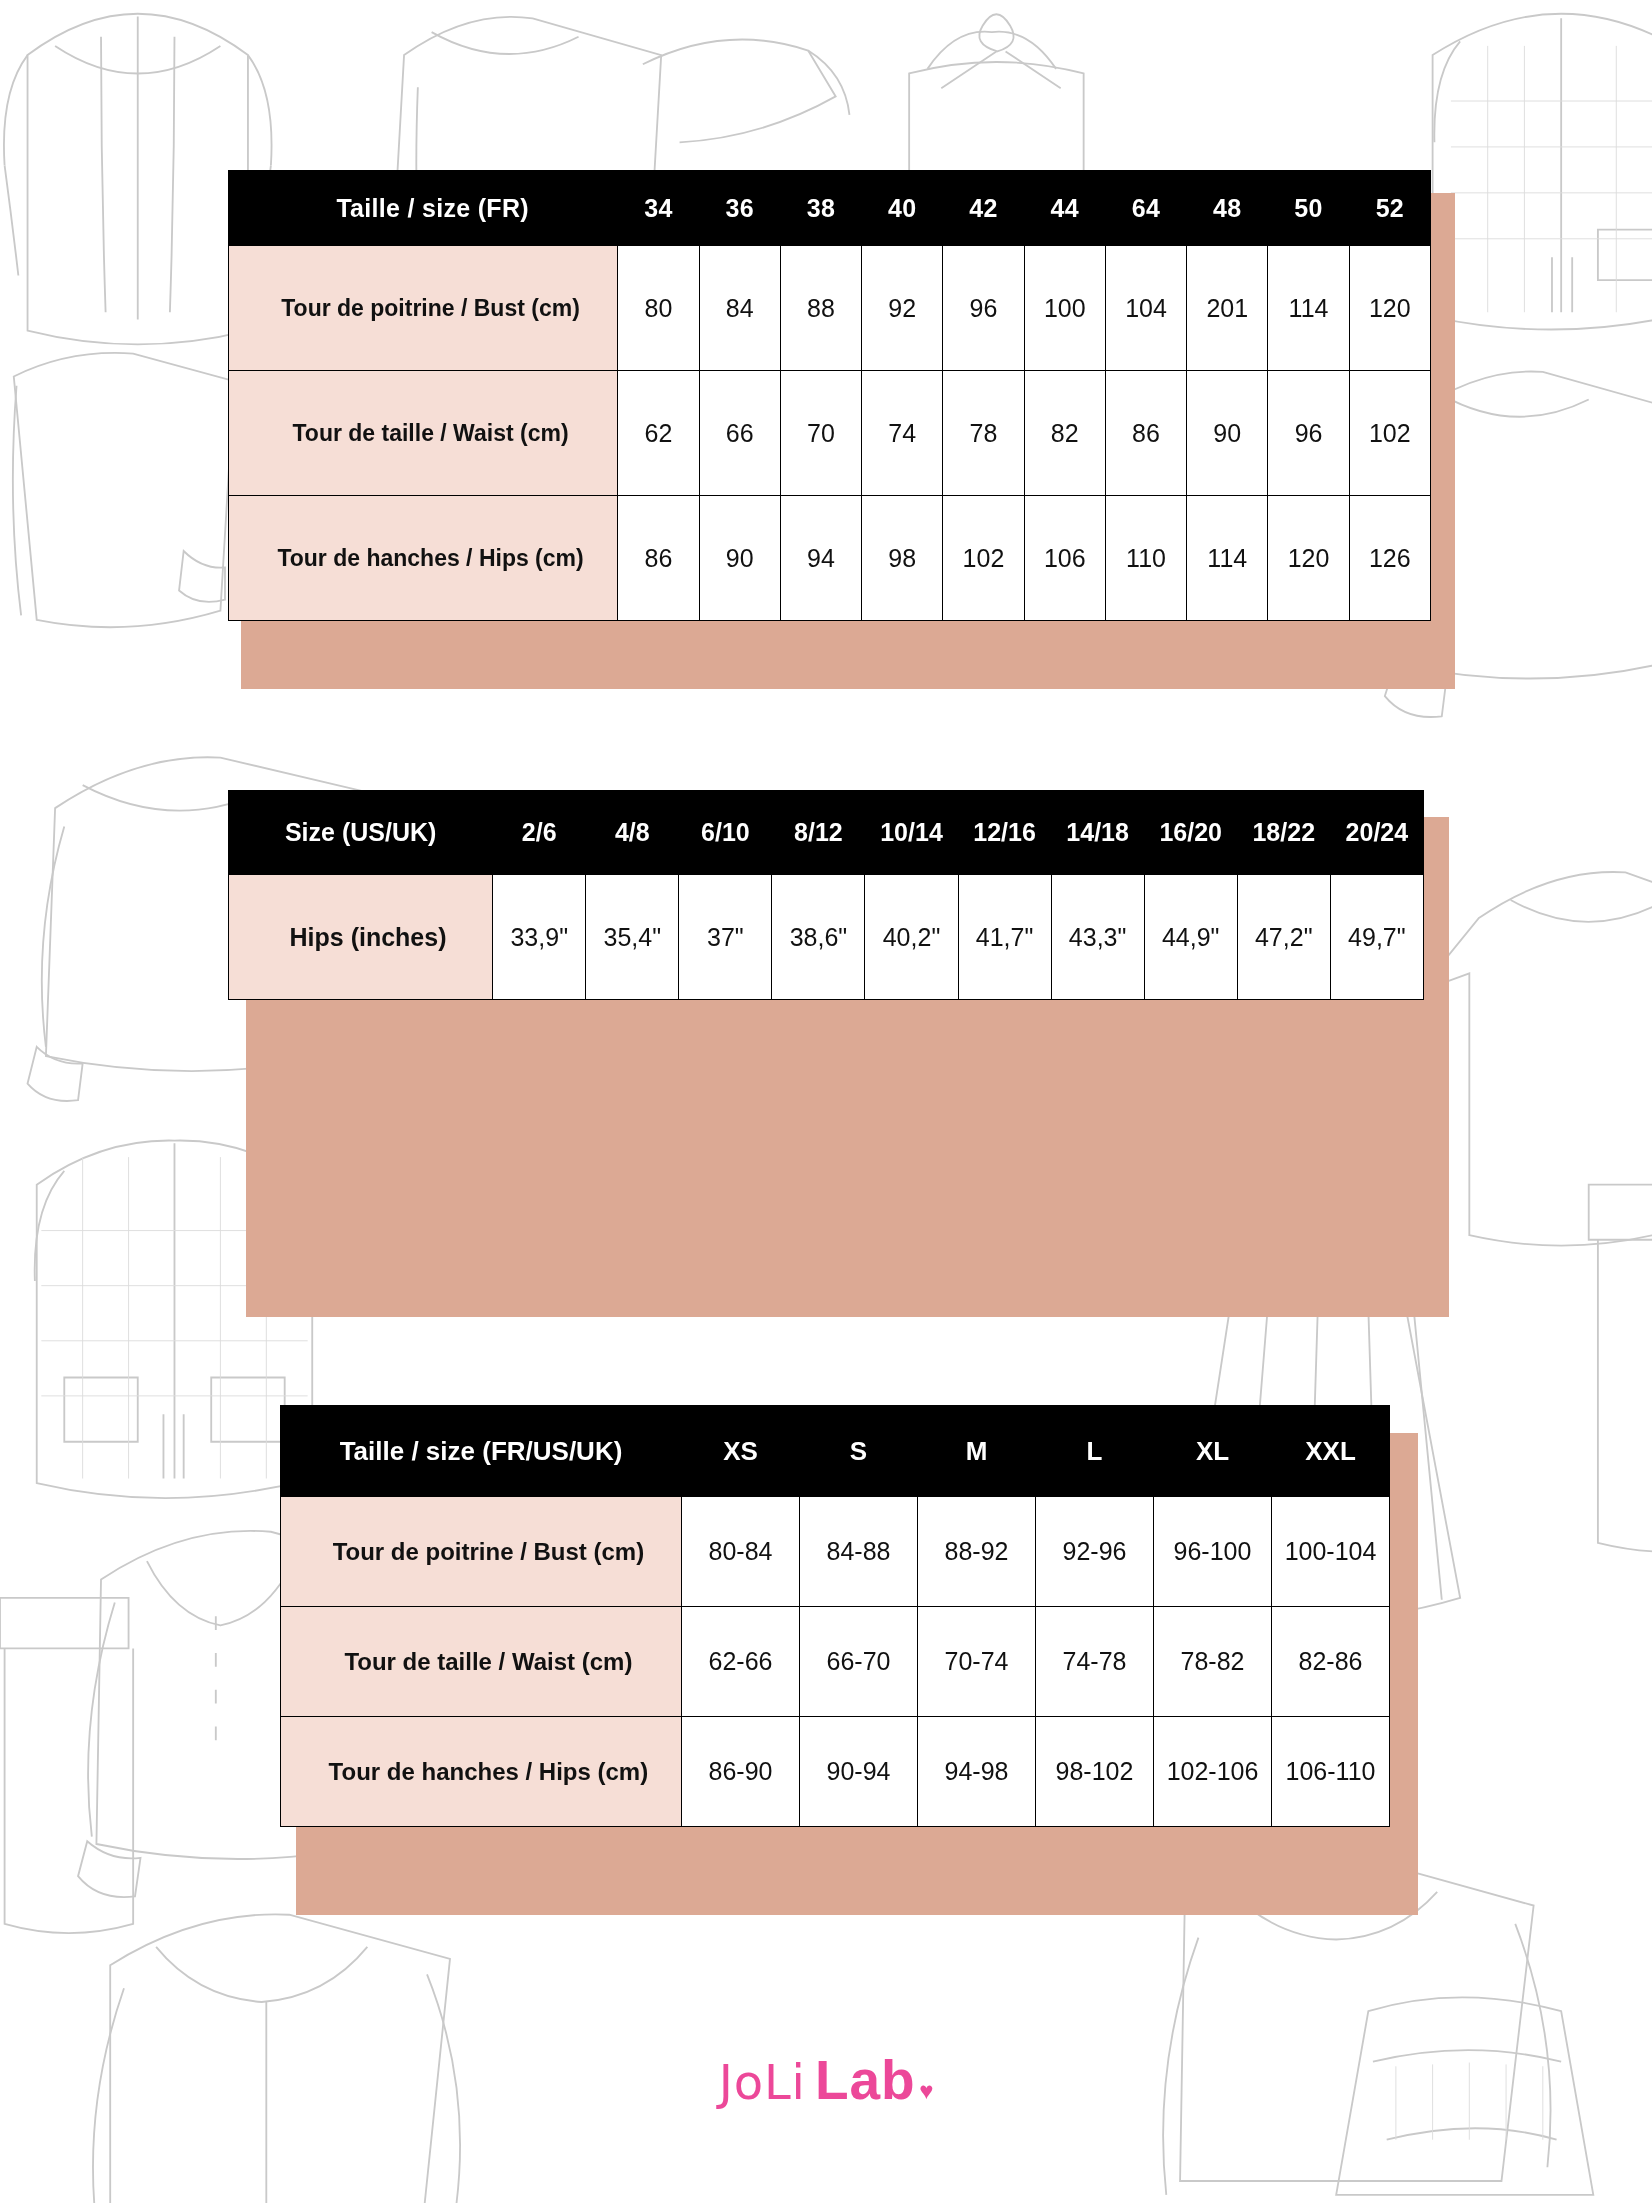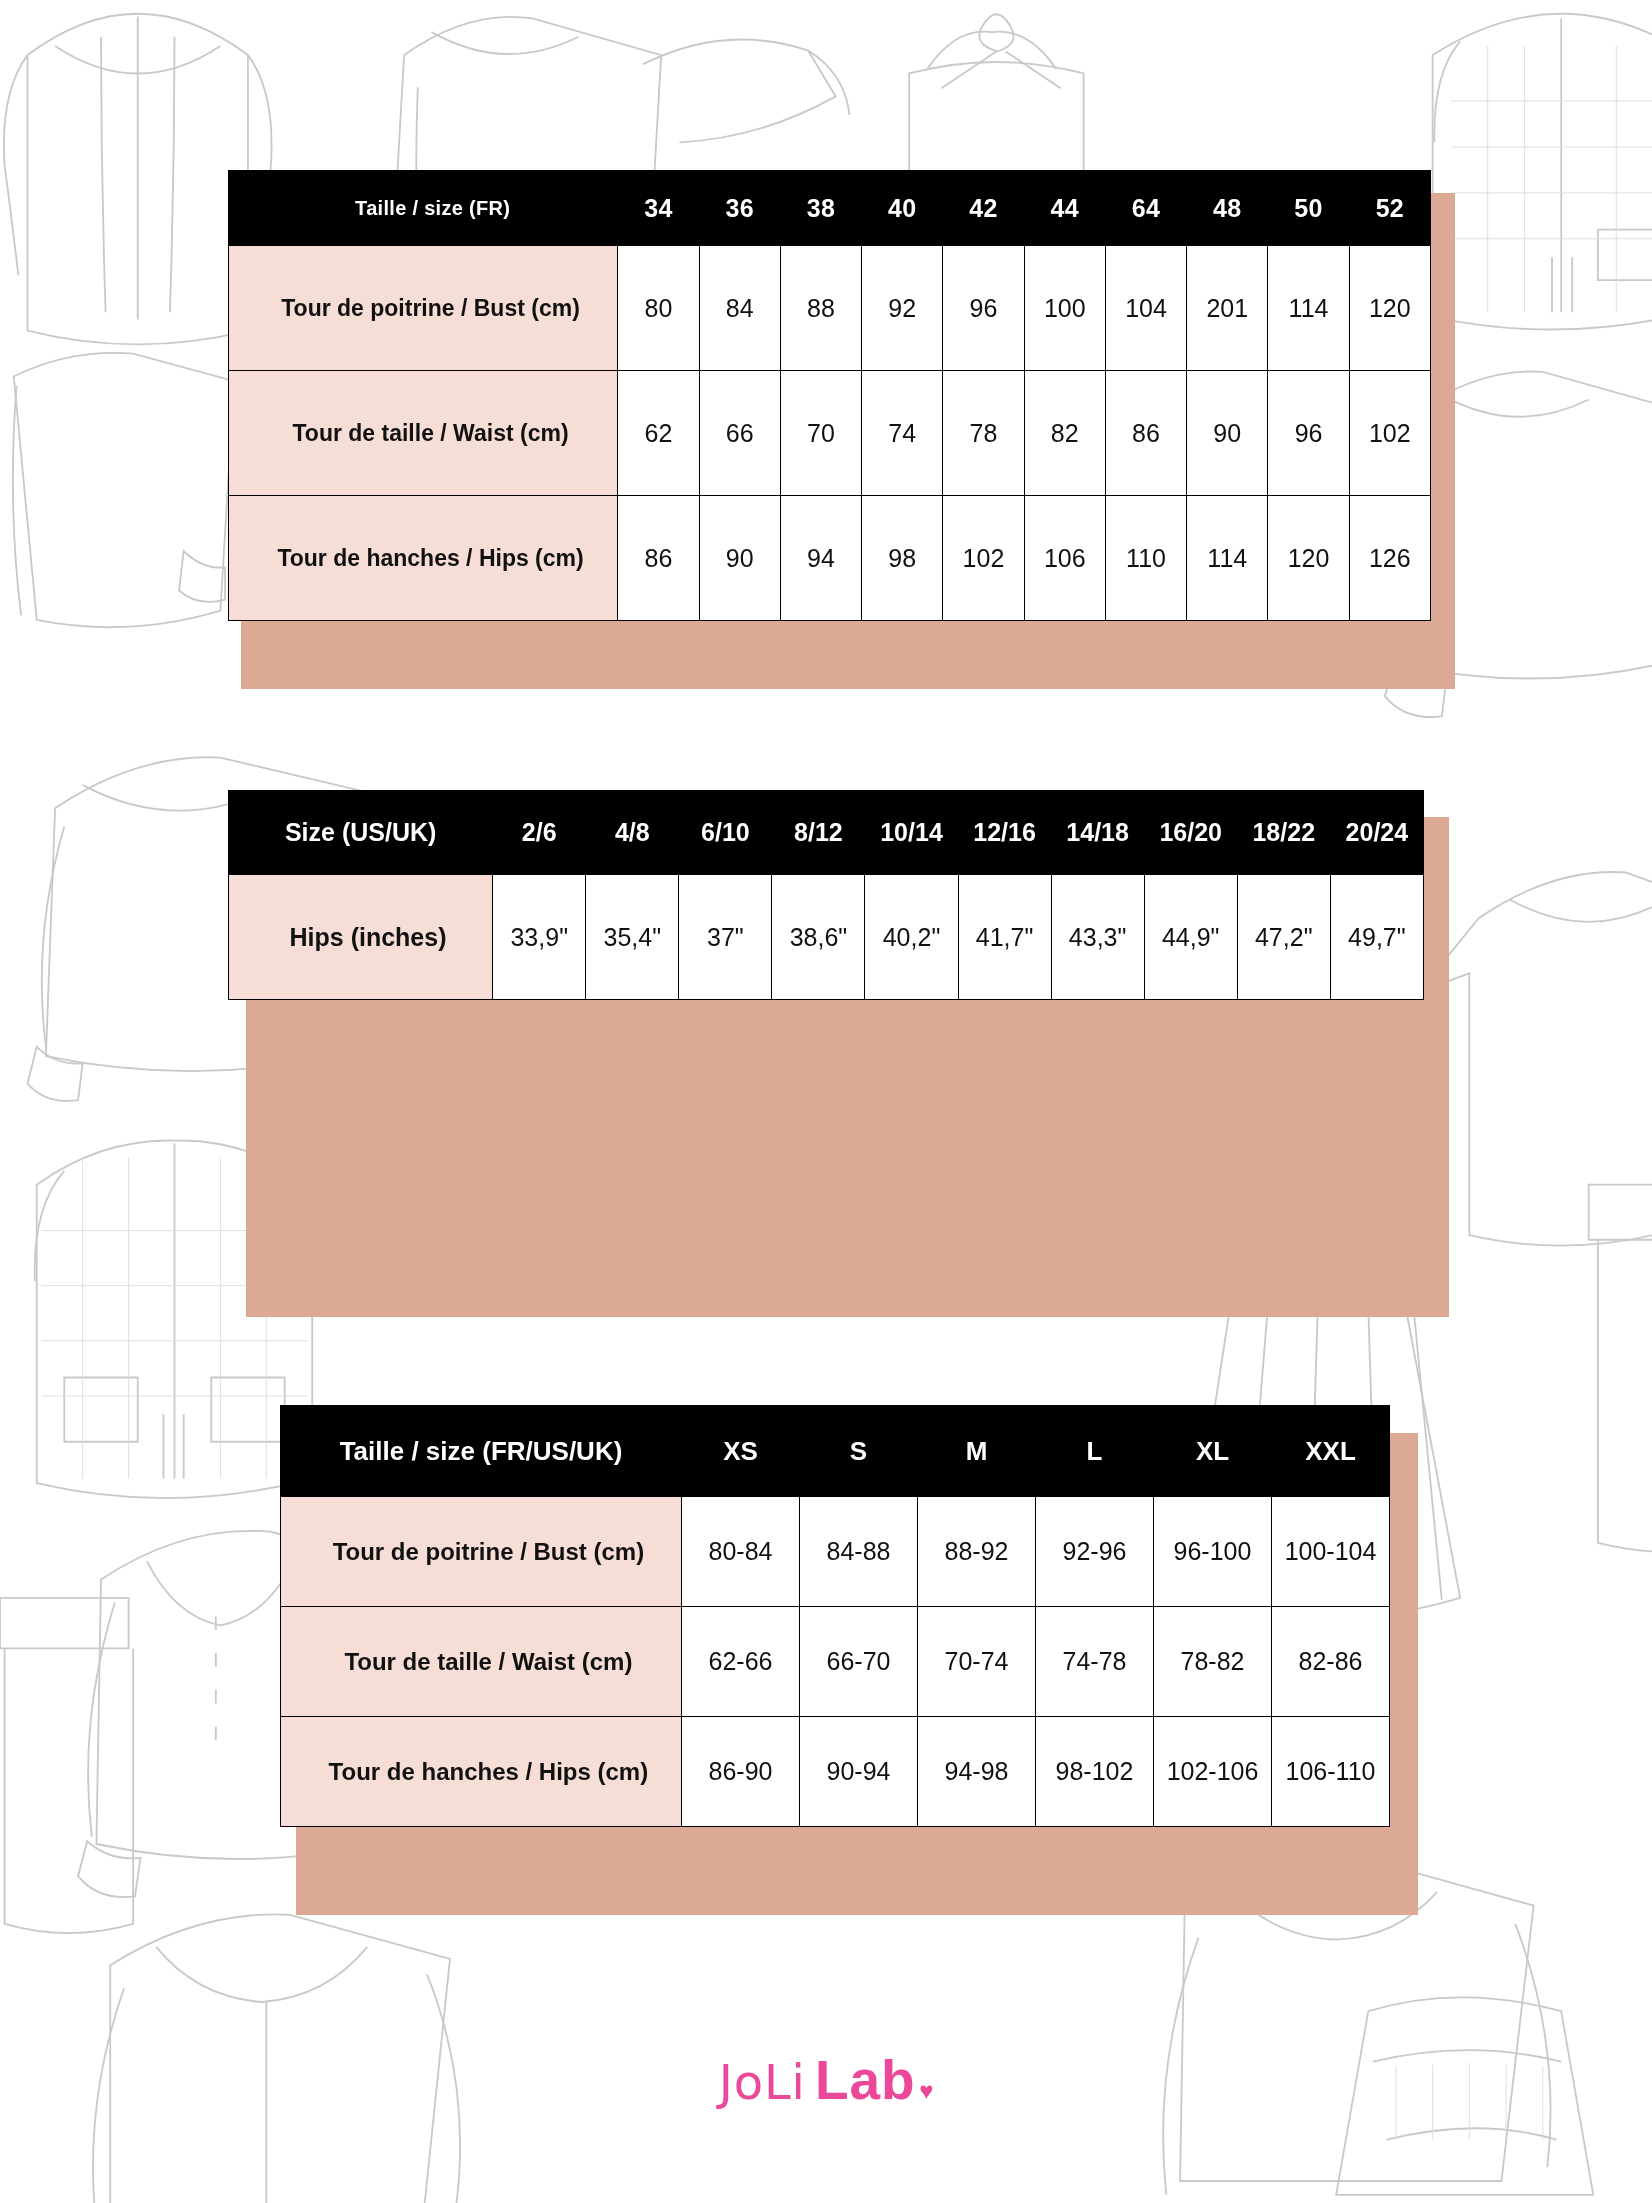--- a/index.html
+++ b/index.html
@@ -67,21 +67,21 @@
   }
   table.size-table tbody td {
     font-weight: normal;
   }
 
   
   #table1-wrap { left: 228px; top: 170px; }
   #table1-plate { left: 241px; top: 193px; width: 1214px; height: 496px; }
   #table1 { width: 1203px; }
   #table1 thead th { height: 72px; font-size: 25px; letter-spacing: 0.3px; }
-  #table1 thead th.rowhead { font-size: 20px; padding-left: 20px; }
+  #table1 thead th.rowhead { font-size: 25px; padding-left: 20px; }
   #table1 tbody th.rowhead { height: 122px; font-size: 23px; }
   #table1 tbody td { height: 122px; font-size: 25px; font-weight: 500; margin-top: 26px; }
   #table1 col.c-label { width: 388px; }
   #table1 col.c-val { width: 81px; }
 
   
   #table2-wrap { left: 228px; top: 790px; }
   #table2-plate { left: 246px; top: 817px; width: 1203px; height: 500px; }
   #table2 { width: 1196px; }
   #table2 thead th { height: 81px; font-size: 25px; }

